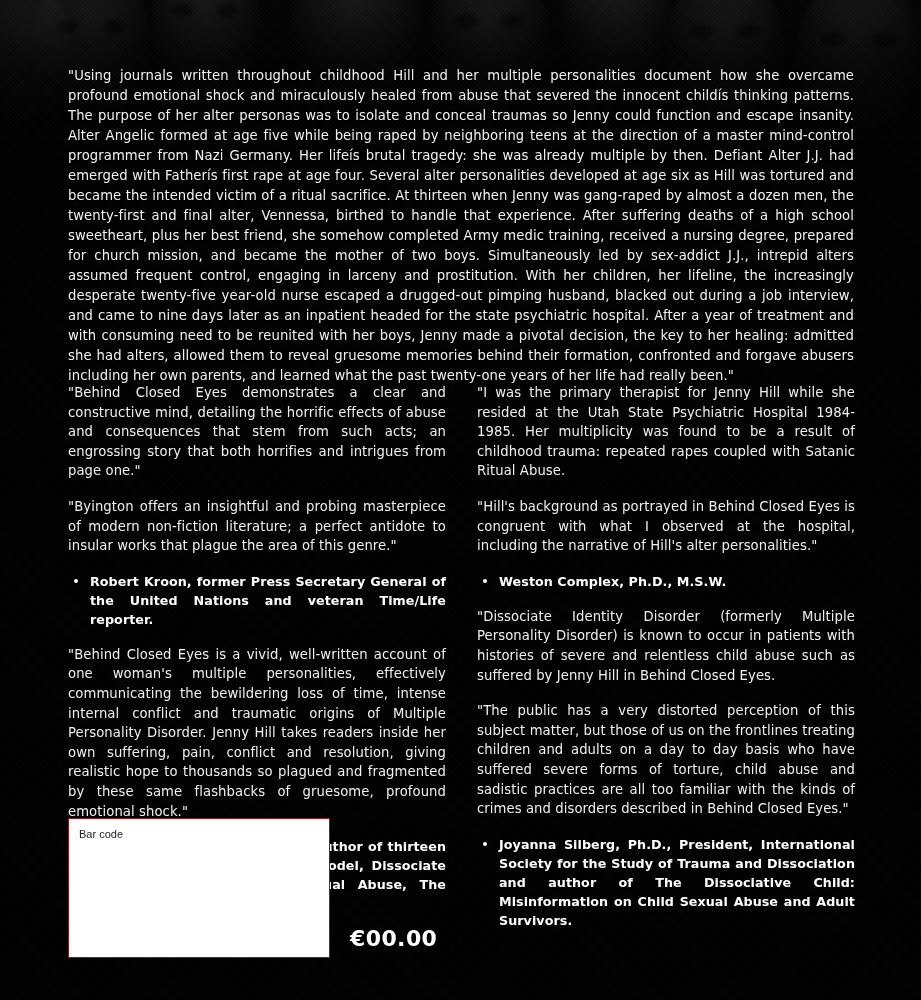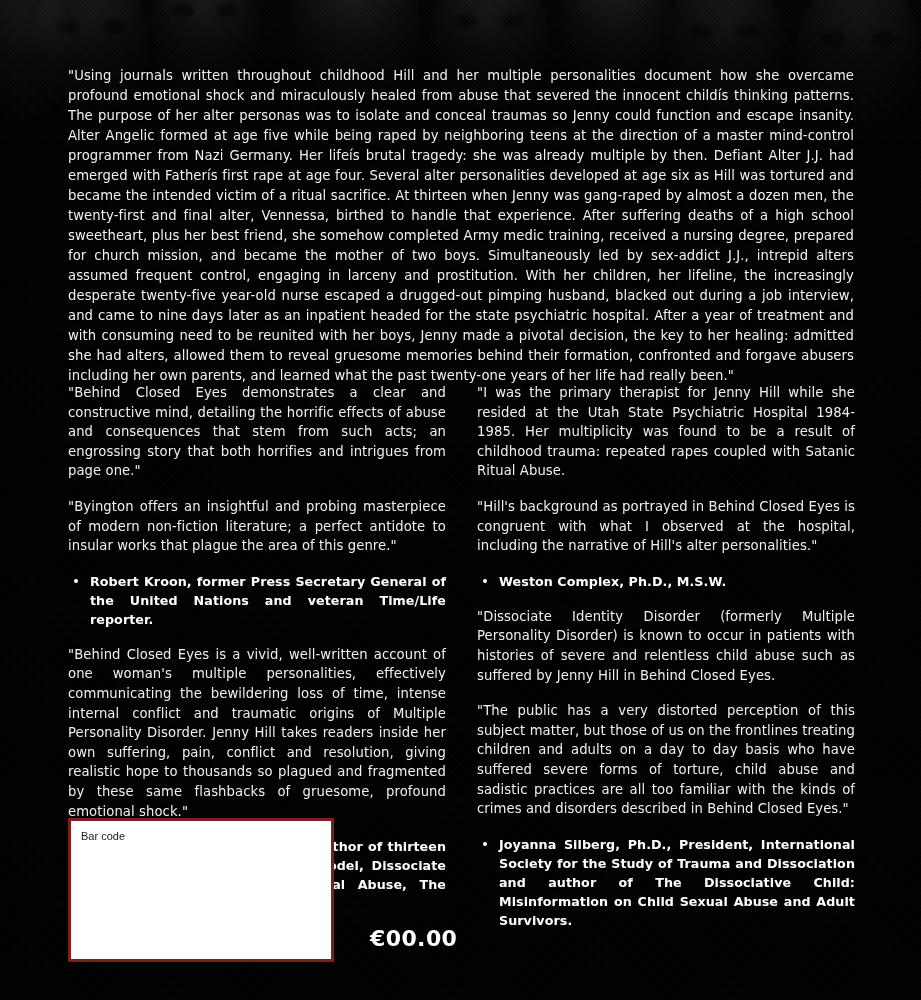--- a/index.html
+++ b/index.html
@@ -146,40 +146,39 @@
   }
 
   
   .barcode-box {
     position: absolute;
     left: 68px;
     top: 818px;
     width: 260px;
     height: 138px;
     background: #ffffff;
-    border: 3px solid #7f1d1d;
+    border: 1px solid #7f1d1d;
   }
   .barcode-label {
     position: absolute;
     left: 10px;
     top: 9px;
     font-size: 11px;
     line-height: 13px;
     color: #1a1a1a;
     font-family: "Liberation Sans", sans-serif;
   }
   .price {
     position: absolute;
     left: 350px;
     top: 926px;
     font-size: 22px;
     font-weight: bold;
     letter-spacing: 0.4px;
     color: #ffffff;
-    margin-left: 20px;
   }
 </style>
 </head>
 <body>
 
 <div id="cover">
 
   <div class="bg-faces">
     <div class="face eye-shadow" style="left:30px;  top:-34px; width:120px; height:150px;"></div>
     <div class="face eye-shadow" style="left:150px; top:-48px; width:110px; height:145px;"></div>

